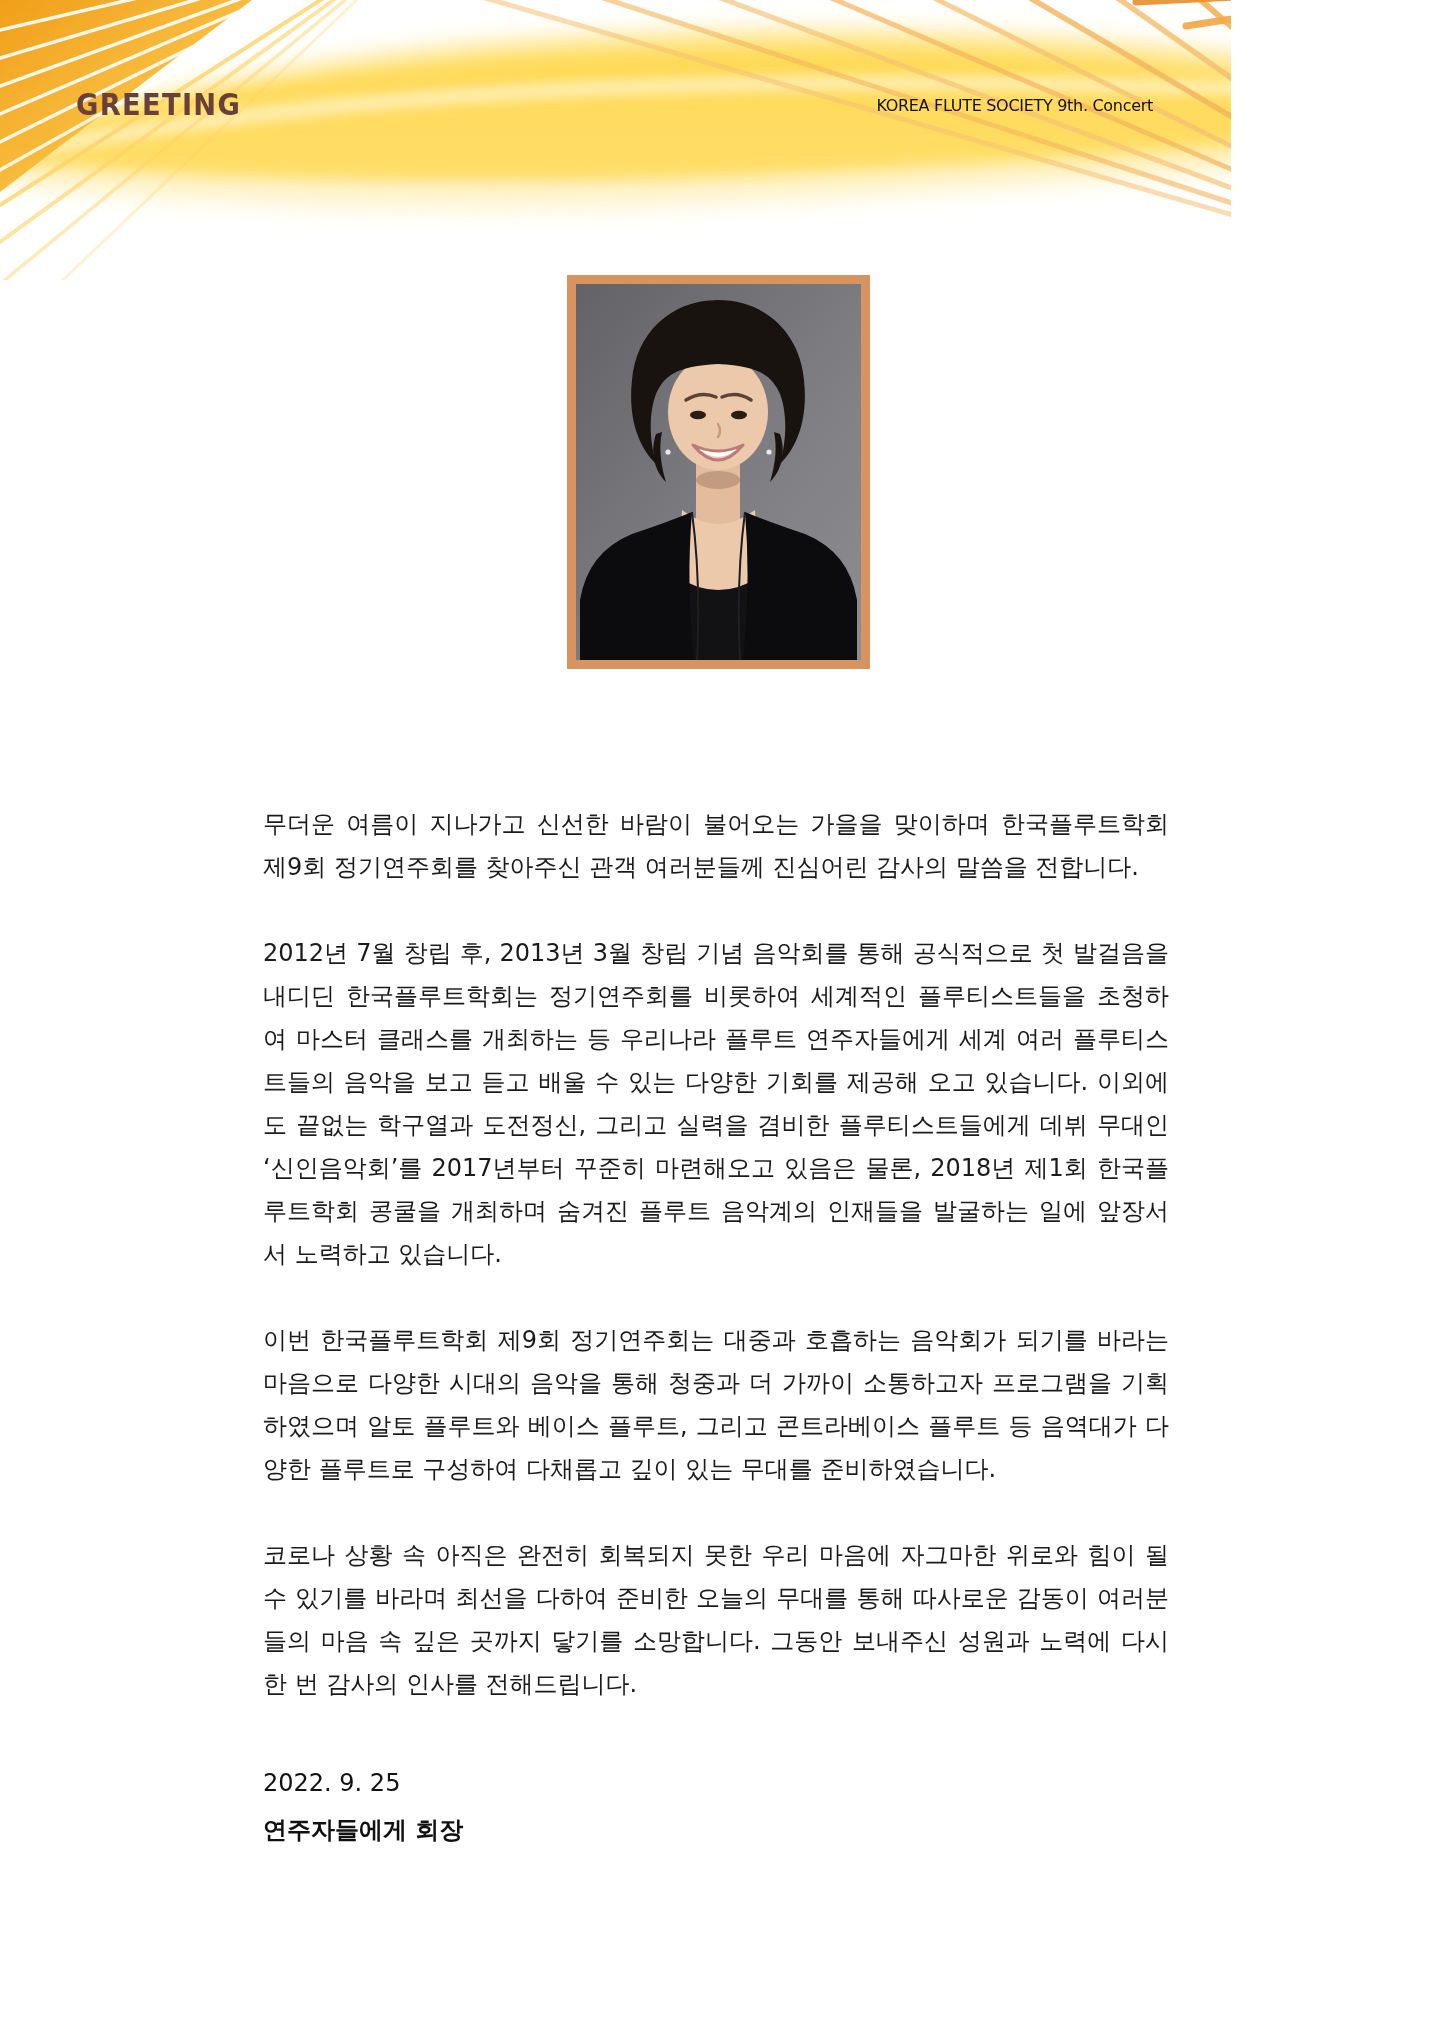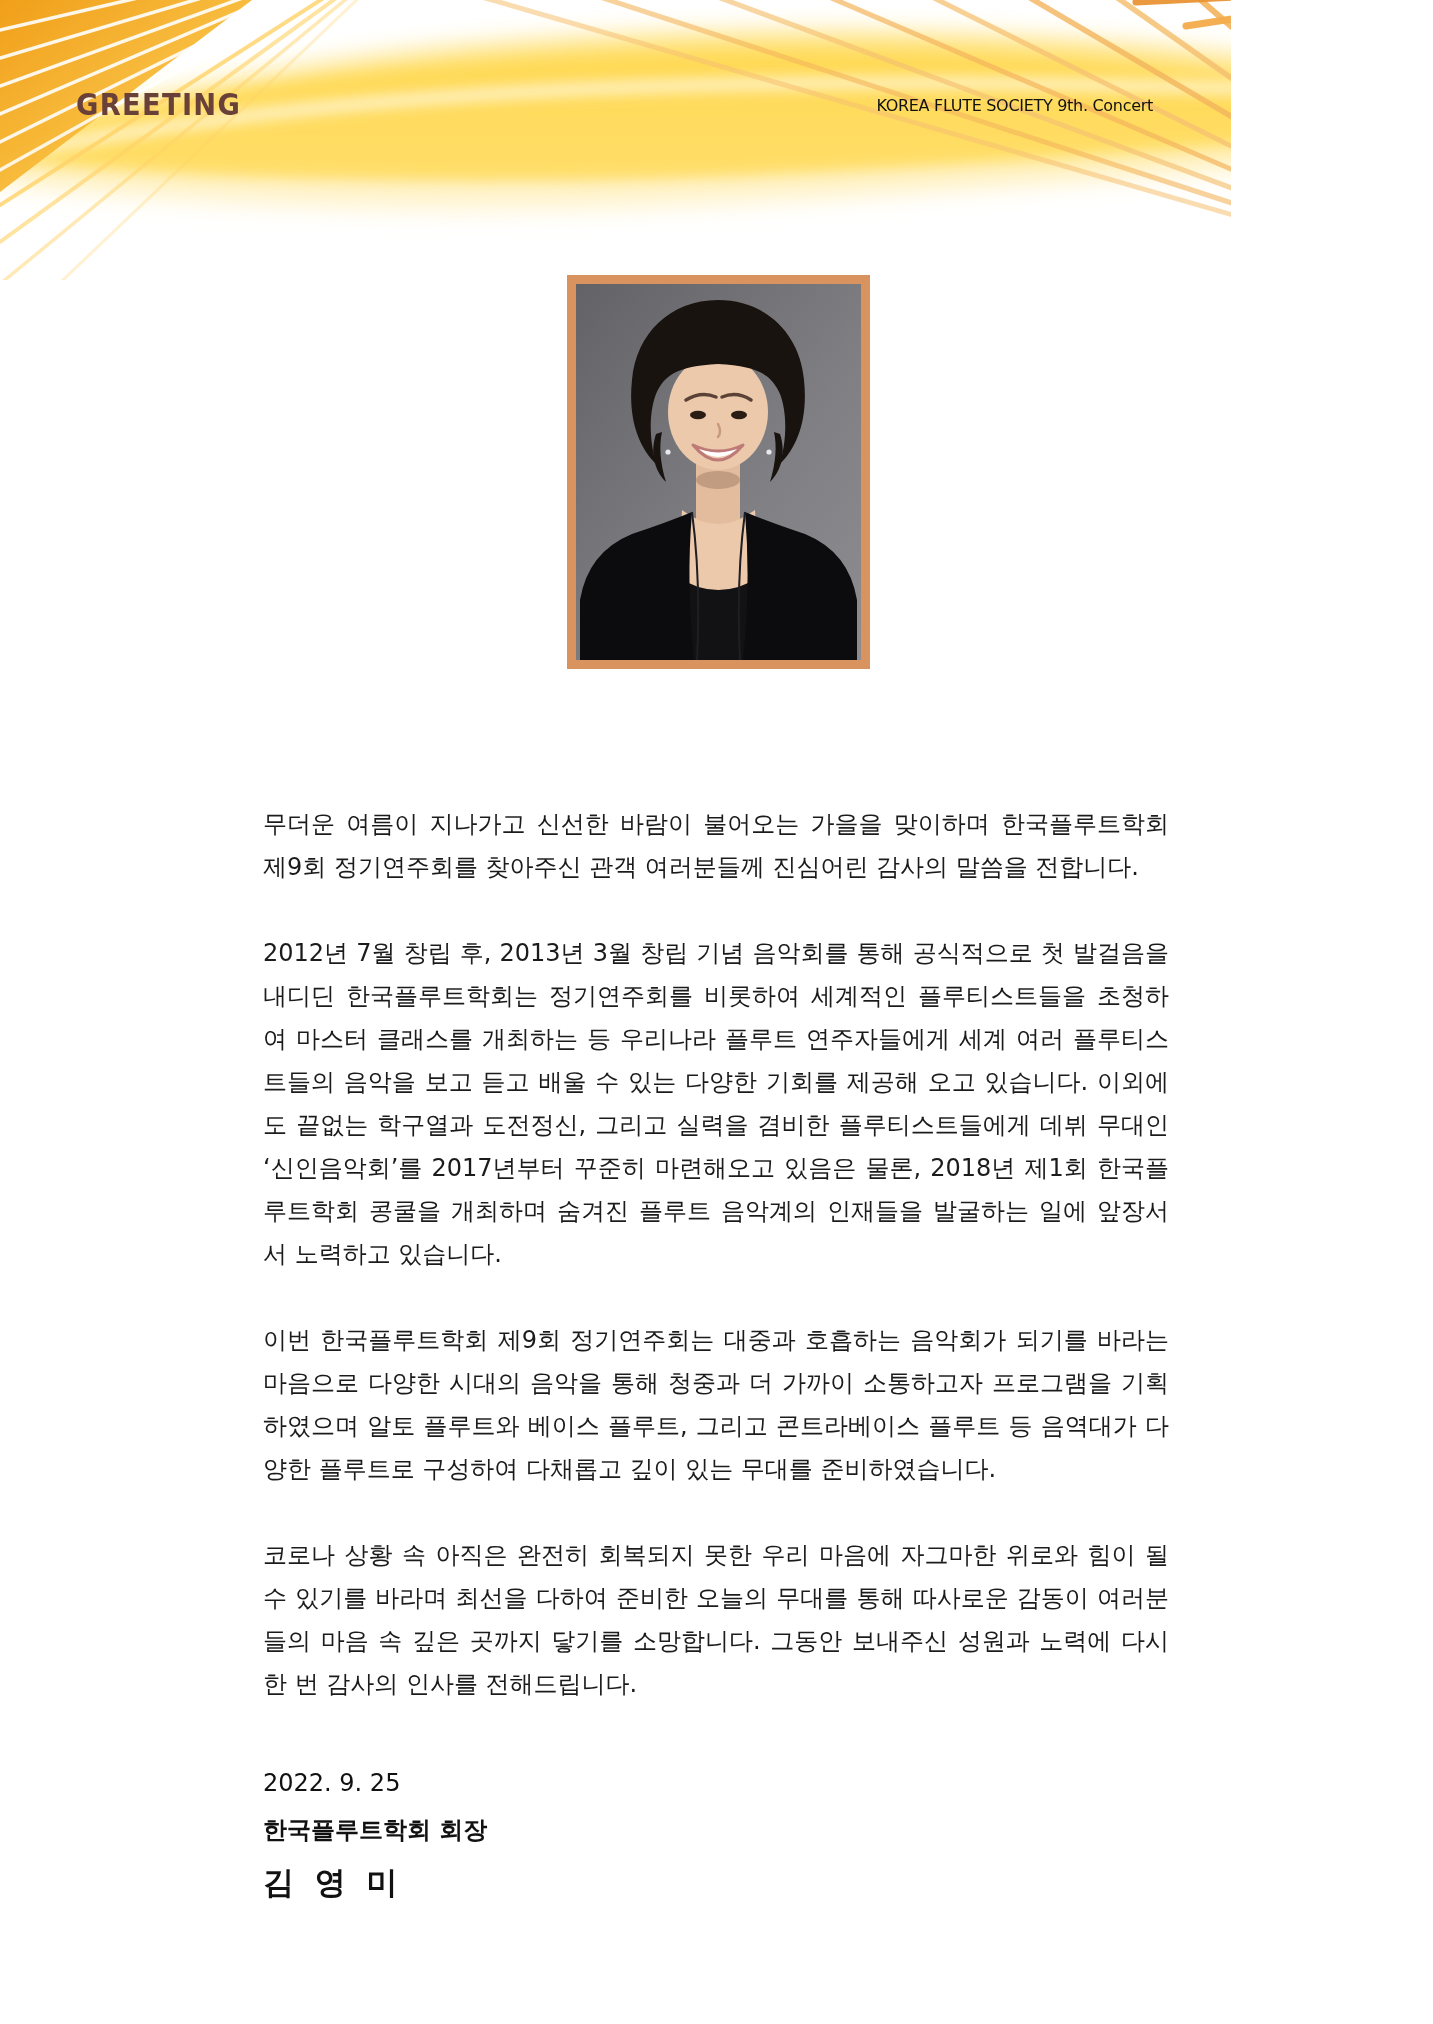--- a/index.html
+++ b/index.html
@@ -144,18 +144,17 @@
   </figure>
 
   <div class="letter">
     <p>무더운 여름이 지나가고 신선한 바람이 불어오는 가을을 맞이하며 한국플루트학회 제9회 정기연주회를 찾아주신 관객 여러분들께 진심어린 감사의 말씀을 전합니다.</p>
     <p>2012년 7월 창립 후, 2013년 3월 창립 기념 음악회를 통해 공식적으로 첫 발걸음을 내디딘 한국플루트학회는 정기연주회를 비롯하여 세계적인 플루티스트들을 초청하여 마스터 클래스를 개최하는 등 우리나라 플루트 연주자들에게 세계 여러 플루티스트들의 음악을 보고 듣고 배울 수 있는 다양한 기회를 제공해 오고 있습니다. 이외에도 끝없는 학구열과 도전정신, 그리고 실력을 겸비한 플루티스트들에게 데뷔 무대인 ‘신인음악회’를 2017년부터 꾸준히 마련해오고 있음은 물론, 2018년 제1회 한국플루트학회 콩쿨을 개최하며 숨겨진 플루트 음악계의 인재들을 발굴하는 일에 앞장서서 노력하고 있습니다.</p>
     <p>이번 한국플루트학회 제9회 정기연주회는 대중과 호흡하는 음악회가 되기를 바라는 마음으로 다양한 시대의 음악을 통해 청중과 더 가까이 소통하고자 프로그램을 기획하였으며 알토 플루트와 베이스 플루트, 그리고 콘트라베이스 플루트 등 음역대가 다양한 플루트로 구성하여 다채롭고 깊이 있는 무대를 준비하였습니다.</p>
     <p>코로나 상황 속 아직은 완전히 회복되지 못한 우리 마음에 자그마한 위로와 힘이 될 수 있기를 바라며 최선을 다하여 준비한 오늘의 무대를 통해 따사로운 감동이 여러분들의 마음 속 깊은 곳까지 닿기를 소망합니다. 그동안 보내주신 성원과 노력에 다시 한 번 감사의 인사를 전해드립니다.</p>
 
     <div class="signature">
       <div class="sig-date">2022. 9. 25</div>
-      <div class="sig-title">한국플루트학회 회장</div>
-      <div class="sig-name">김 영 미</div>
+      <div class="sig-title">연주자들에게 회장</div>
     </div>
   </div>
 
 </div>
 
 </body></html>

